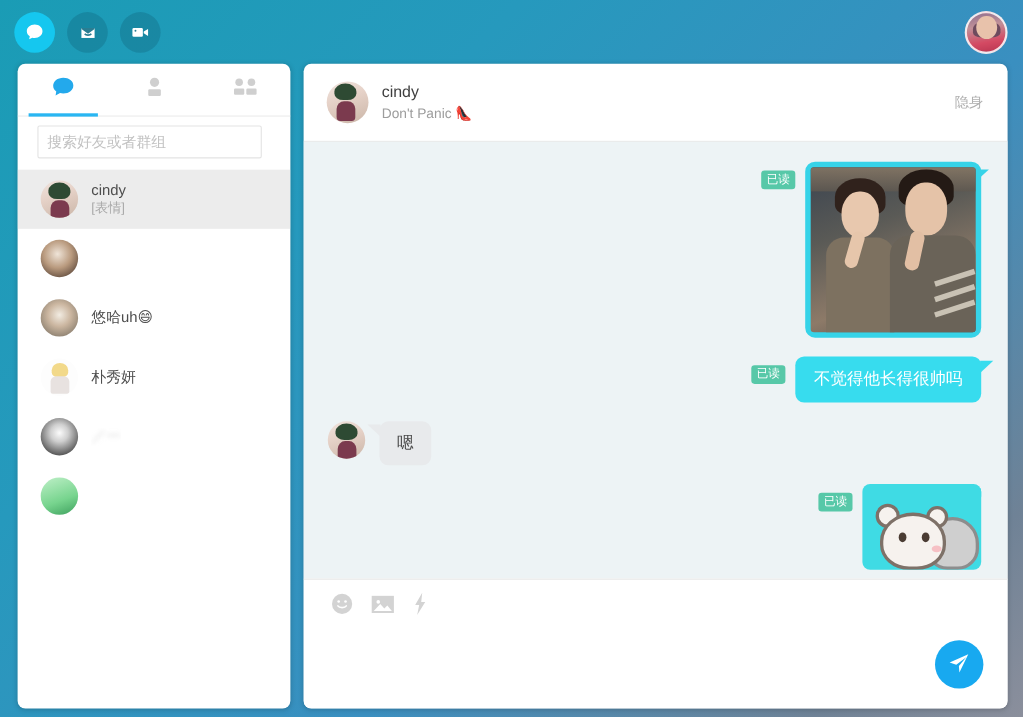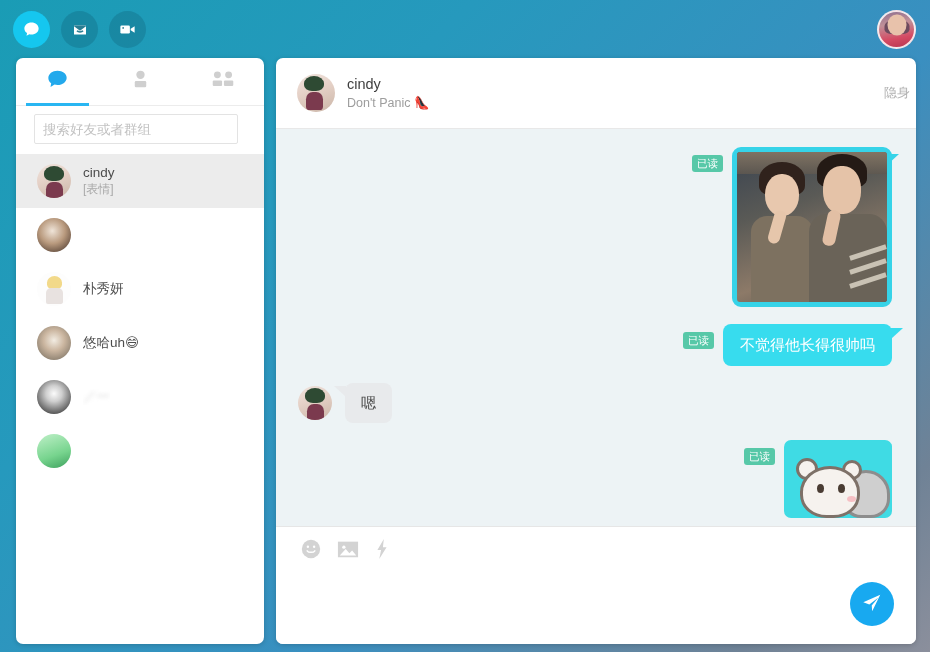--- a/index.html
+++ b/index.html
@@ -129,29 +129,29 @@
   }
   .chat-head {
     height: 71px; flex: 0 0 71px; display: flex; align-items: center;
     padding: 0 22px 0 21px; border-bottom: 1px solid #e8e8e8; position: relative;
   }
   .chat-head .av { width: 38px; height: 38px; flex-basis: 38px; }
   .ch-meta { margin-left: 12px; }
   .ch-name { font-size: 14.5px; color: #3f3f3f; line-height: 18px; }
   .ch-sub { font-size: 12.5px; color: #9d9d9d; line-height: 17px; margin-top: 2px; }
   .ch-status {
-    position: absolute; right: 6px; top: 50%; transform: translateY(-50%);
+    position: absolute; right: 22px; top: 50%; transform: translateY(-50%);
     font-size: 13px; color: #b0b0b0; cursor: pointer;
   }
 
   .msgs {
     flex: 1 1 auto; background: #edf3f5;
     padding: 18px 24px 0 22px; overflow: hidden; position: relative;
   }
-  .row { display: flex; margin-bottom: 17px; align-items: center; }
+  .row { display: flex; margin-bottom: 17px; align-items: flex-start; }
   .row.out { justify-content: flex-end; }
   .row.in { justify-content: flex-start; }
 
   .read-badge {
     background: #57c8a8; color: #fff; font-size: 10.5px;
     padding: 2px 5px 3px; border-radius: 3px; line-height: 12px;
     align-self: flex-start; margin-top: 8px; margin-right: 9px;
     white-space: nowrap;
   }
 
@@ -341,30 +341,30 @@
 
 
     <div class="contact">
       <div class="av a-man1"></div>
       <div class="cmeta">
         <div class="cname"></div>
       </div>
     </div>
 
     <div class="contact">
+      <div class="av a-man2"></div>
+      <div class="cmeta">
+        <div class="cname">悠哈uh😄</div>
+      </div>
+    </div>
+
+    <div class="contact">
       <div class="av a-anime"></div>
       <div class="cmeta">
         <div class="cname">朴秀妍</div>
-      </div>
-    </div>
-
-    <div class="contact">
-      <div class="av a-man2"></div>
-      <div class="cmeta">
-        <div class="cname">悠哈uh😄</div>
       </div>
     </div>
 
 
 
     <div class="contact">
       <div class="av a-man3"></div>
       <div class="cmeta">
         <div class="cname blurry2">／一</div>
       </div>

